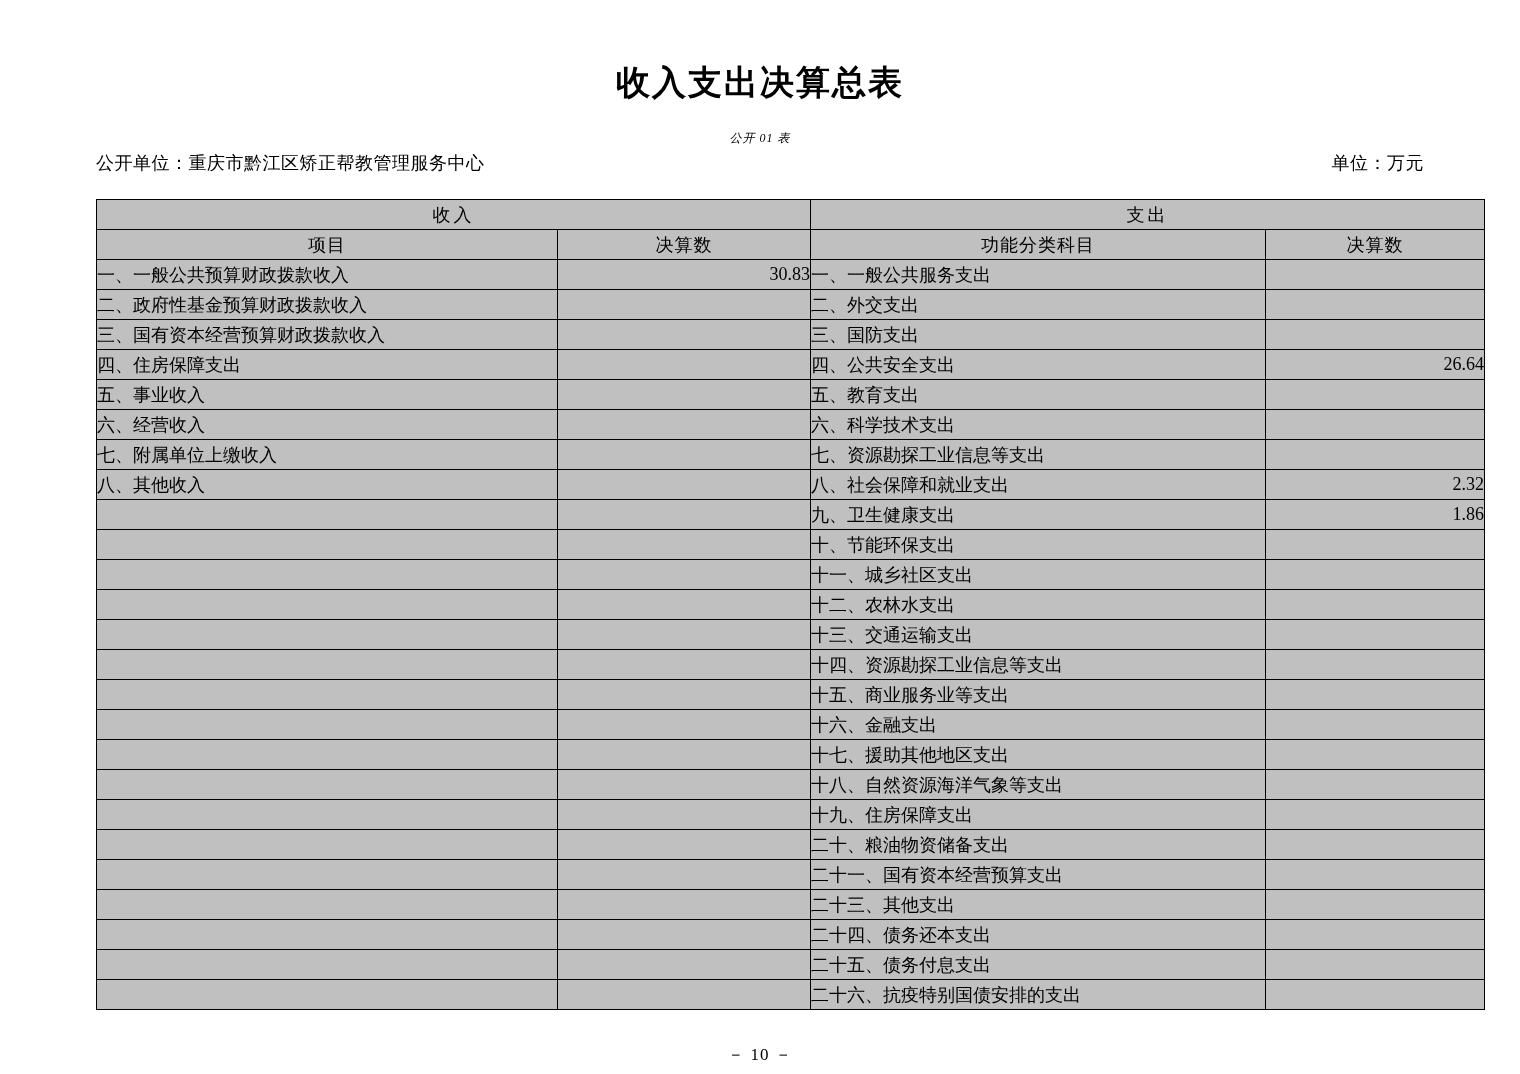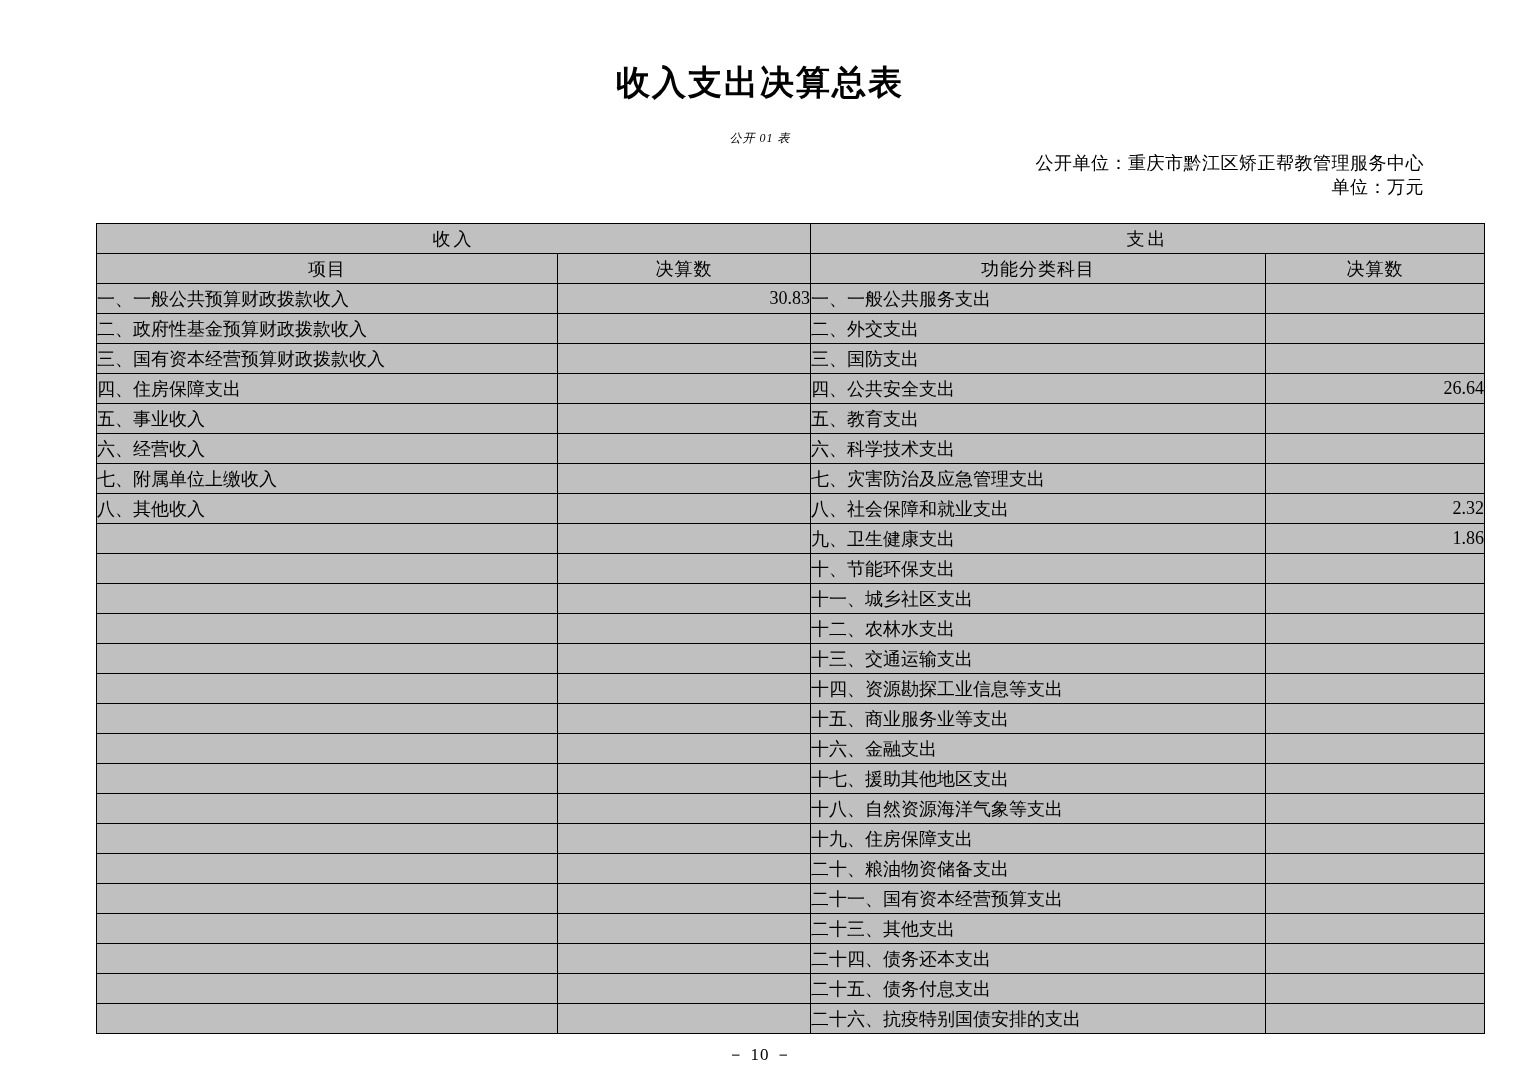--- a/index.html
+++ b/index.html
@@ -38,21 +38,20 @@
     letter-spacing: 1px;
     font-style: italic;
   }
   .meta-row {
     display: flex;
     justify-content: space-between;
     align-items: flex-end;
     font-size: 18px;
     margin-top: 4px;
     margin-bottom: 7px;
-    flex-direction: column;
   }
   .meta-left { letter-spacing: 0.5px; }
   .meta-right { letter-spacing: 0.5px; }
 
   table.main {
     border-collapse: collapse;
     width: 100%;
     table-layout: fixed;
     margin-top: 24px;
   }
@@ -168,21 +167,21 @@
         </tr>
         <tr>
           <td class="cell-label">六、经营收入</td>
           <td class="cell-num"></td>
           <td class="cell-label">六、科学技术支出</td>
           <td class="cell-num"></td>
         </tr>
         <tr>
           <td class="cell-label">七、附属单位上缴收入</td>
           <td class="cell-num"></td>
-          <td class="cell-label">七、灾害防治及应急管理支出</td>
+          <td class="cell-label">七、资源勘探工业信息等支出</td>
           <td class="cell-num"></td>
         </tr>
         <tr>
           <td class="cell-label">八、其他收入</td>
           <td class="cell-num"></td>
           <td class="cell-label">八、社会保障和就业支出</td>
           <td class="cell-num">2.32</td>
         </tr>
         <tr>
           <td class="cell-label"></td>

